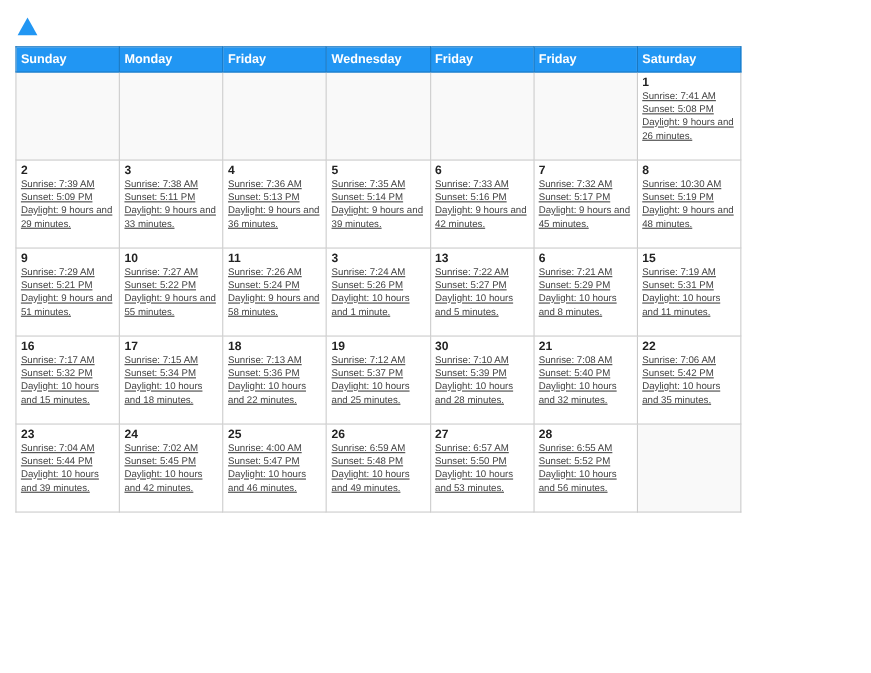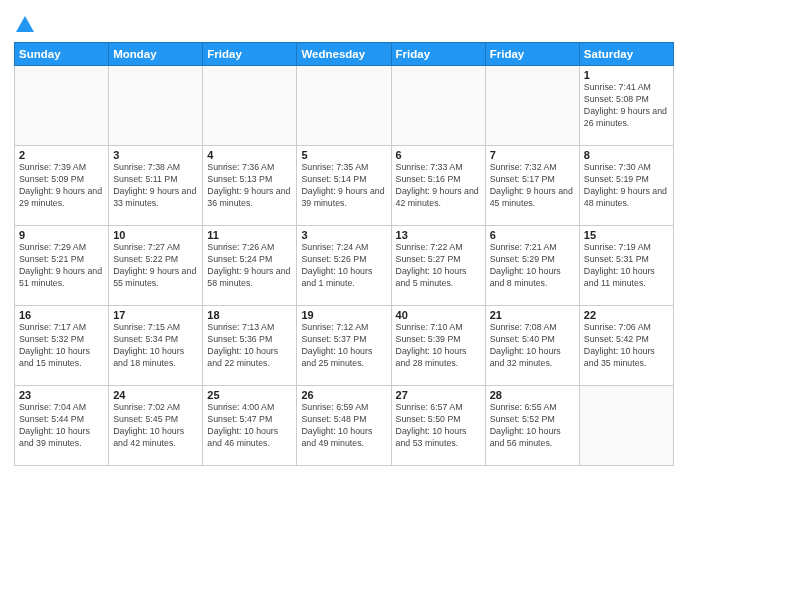--- a/index.html
+++ b/index.html
@@ -71,20 +71,21 @@
       font-size: 11px;
       font-weight: bold;
       color: #222;
       display: block;
       margin-bottom: 1px;
     }
     .day-info {
       font-size: 8.8px;
       color: #444;
       line-height: 1.35;
+      text-decoration: underline;
     }
     .logo-wrapper {
       display: flex;
       align-items: center;
       gap: 0px;
     }
     .logo-svg {
       margin-right: 2px;
     }
   </style>
@@ -168,21 +169,21 @@
 Daylight: 9 hours and 42 minutes.</div>
           </td>
           <td>
             <span class="day-num">7</span>
             <div class="day-info">Sunrise: 7:32 AM
 Sunset: 5:17 PM
 Daylight: 9 hours and 45 minutes.</div>
           </td>
           <td>
             <span class="day-num">8</span>
-            <div class="day-info">Sunrise: 7:30 AM
+            <div class="day-info">Sunrise: 10:30 AM
 Sunset: 5:19 PM
 Daylight: 9 hours and 48 minutes.</div>
           </td>
         </tr>
         <tr>
           <td>
             <span class="day-num">9</span>
             <div class="day-info">Sunrise: 7:29 AM
 Sunset: 5:21 PM
 Daylight: 9 hours and 51 minutes.</div>
@@ -243,21 +244,21 @@
 Sunset: 5:36 PM
 Daylight: 10 hours and 22 minutes.</div>
           </td>
           <td>
             <span class="day-num">19</span>
             <div class="day-info">Sunrise: 7:12 AM
 Sunset: 5:37 PM
 Daylight: 10 hours and 25 minutes.</div>
           </td>
           <td>
-            <span class="day-num">40</span>
+            <span class="day-num">30</span>
             <div class="day-info">Sunrise: 7:10 AM
 Sunset: 5:39 PM
 Daylight: 10 hours and 28 minutes.</div>
           </td>
           <td>
             <span class="day-num">21</span>
             <div class="day-info">Sunrise: 7:08 AM
 Sunset: 5:40 PM
 Daylight: 10 hours and 32 minutes.</div>
           </td>

